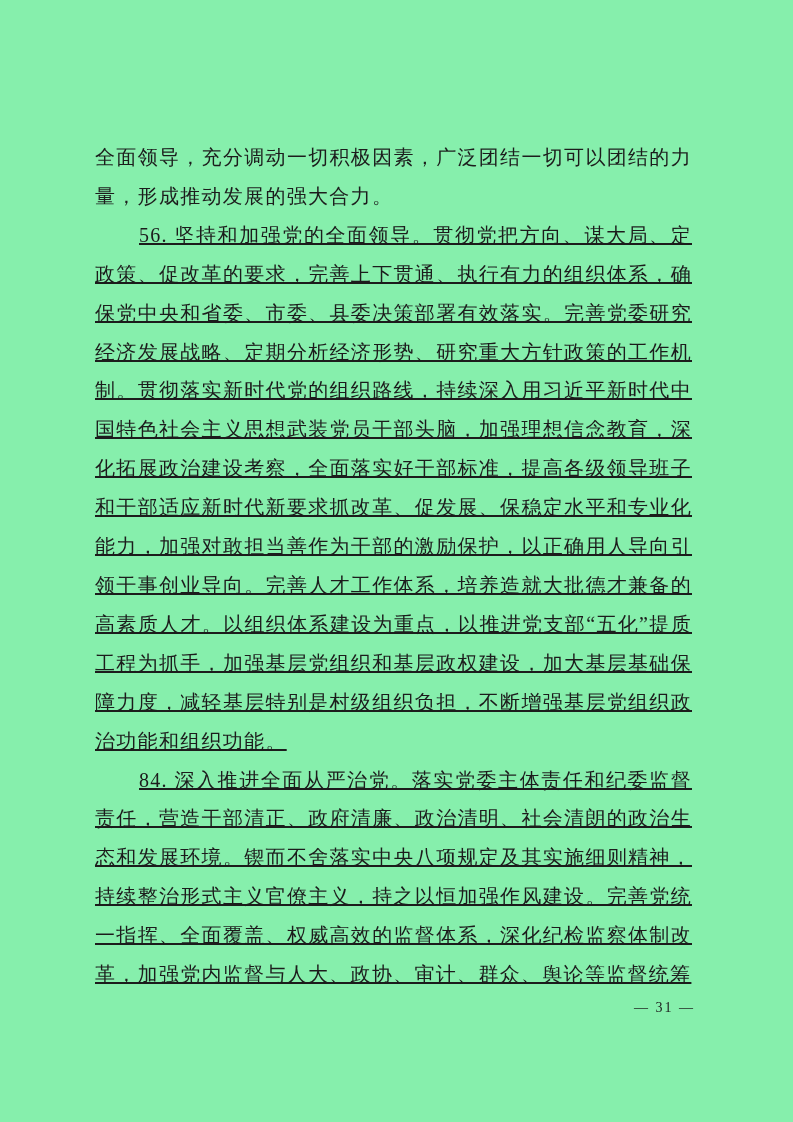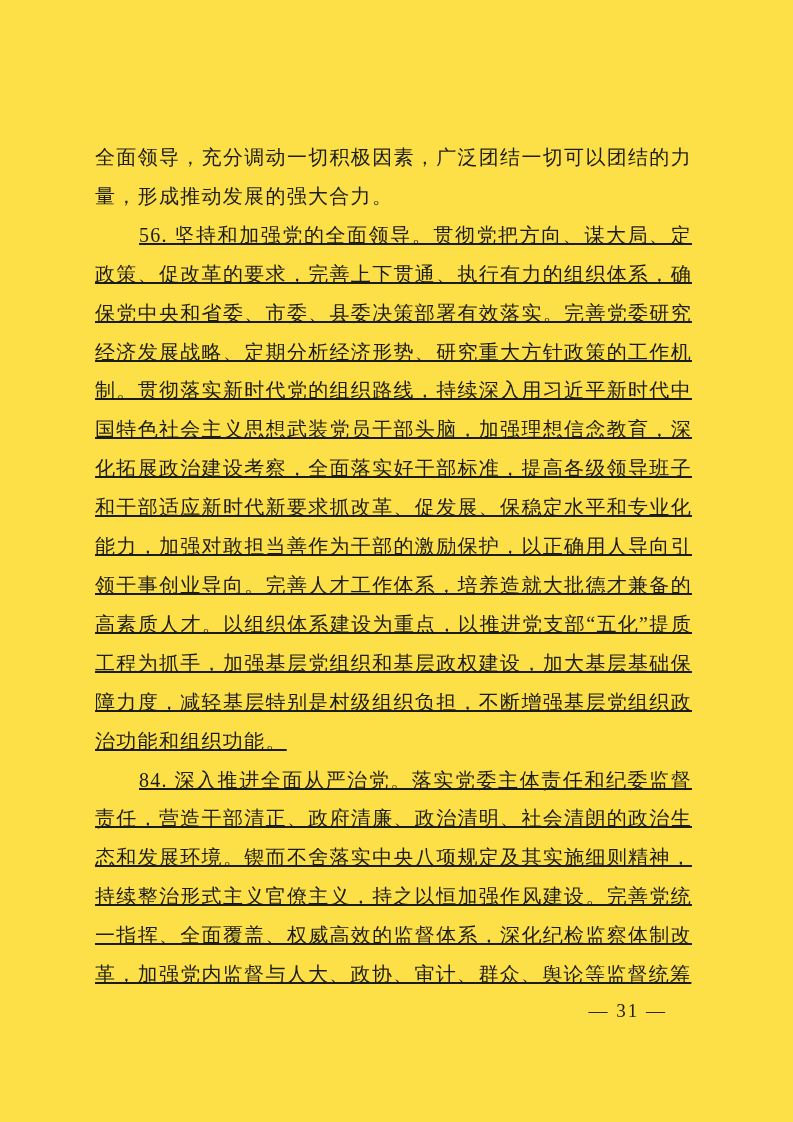--- a/index.html
+++ b/index.html
@@ -4,21 +4,21 @@
 <style>
   html, body {
     margin: 0;
     padding: 0;
     background: #ffffff;
   }
   .page {
     position: relative;
     width: 793px;
     height: 1122px;
-    background: #fde047;
+    background: #86efac;
     overflow: hidden;
     font-family: "Liberation Serif", "DejaVu Serif", serif;
     color: #1c1c1c;
   }
   .content {
     position: absolute;
     left: 95px;
     top: 138px;
     width: 597px;
     font-size: 20px;
@@ -31,22 +31,22 @@
     margin: 0;
     padding: 0;
   }
   .para.indent {
     text-indent: 44px;
     text-decoration: underline;
   }
   .page-number {
     position: absolute;
     top: 1000px;
-    right: 126px;
-    font-size: 19px;
+    right: 98px;
+    font-size: 14px;
     letter-spacing: 2px;
     color: #1c1c1c;
     white-space: nowrap;
   }
 </style>
 </head>
 <body>
 
 <div class="page">
   <div class="content">

